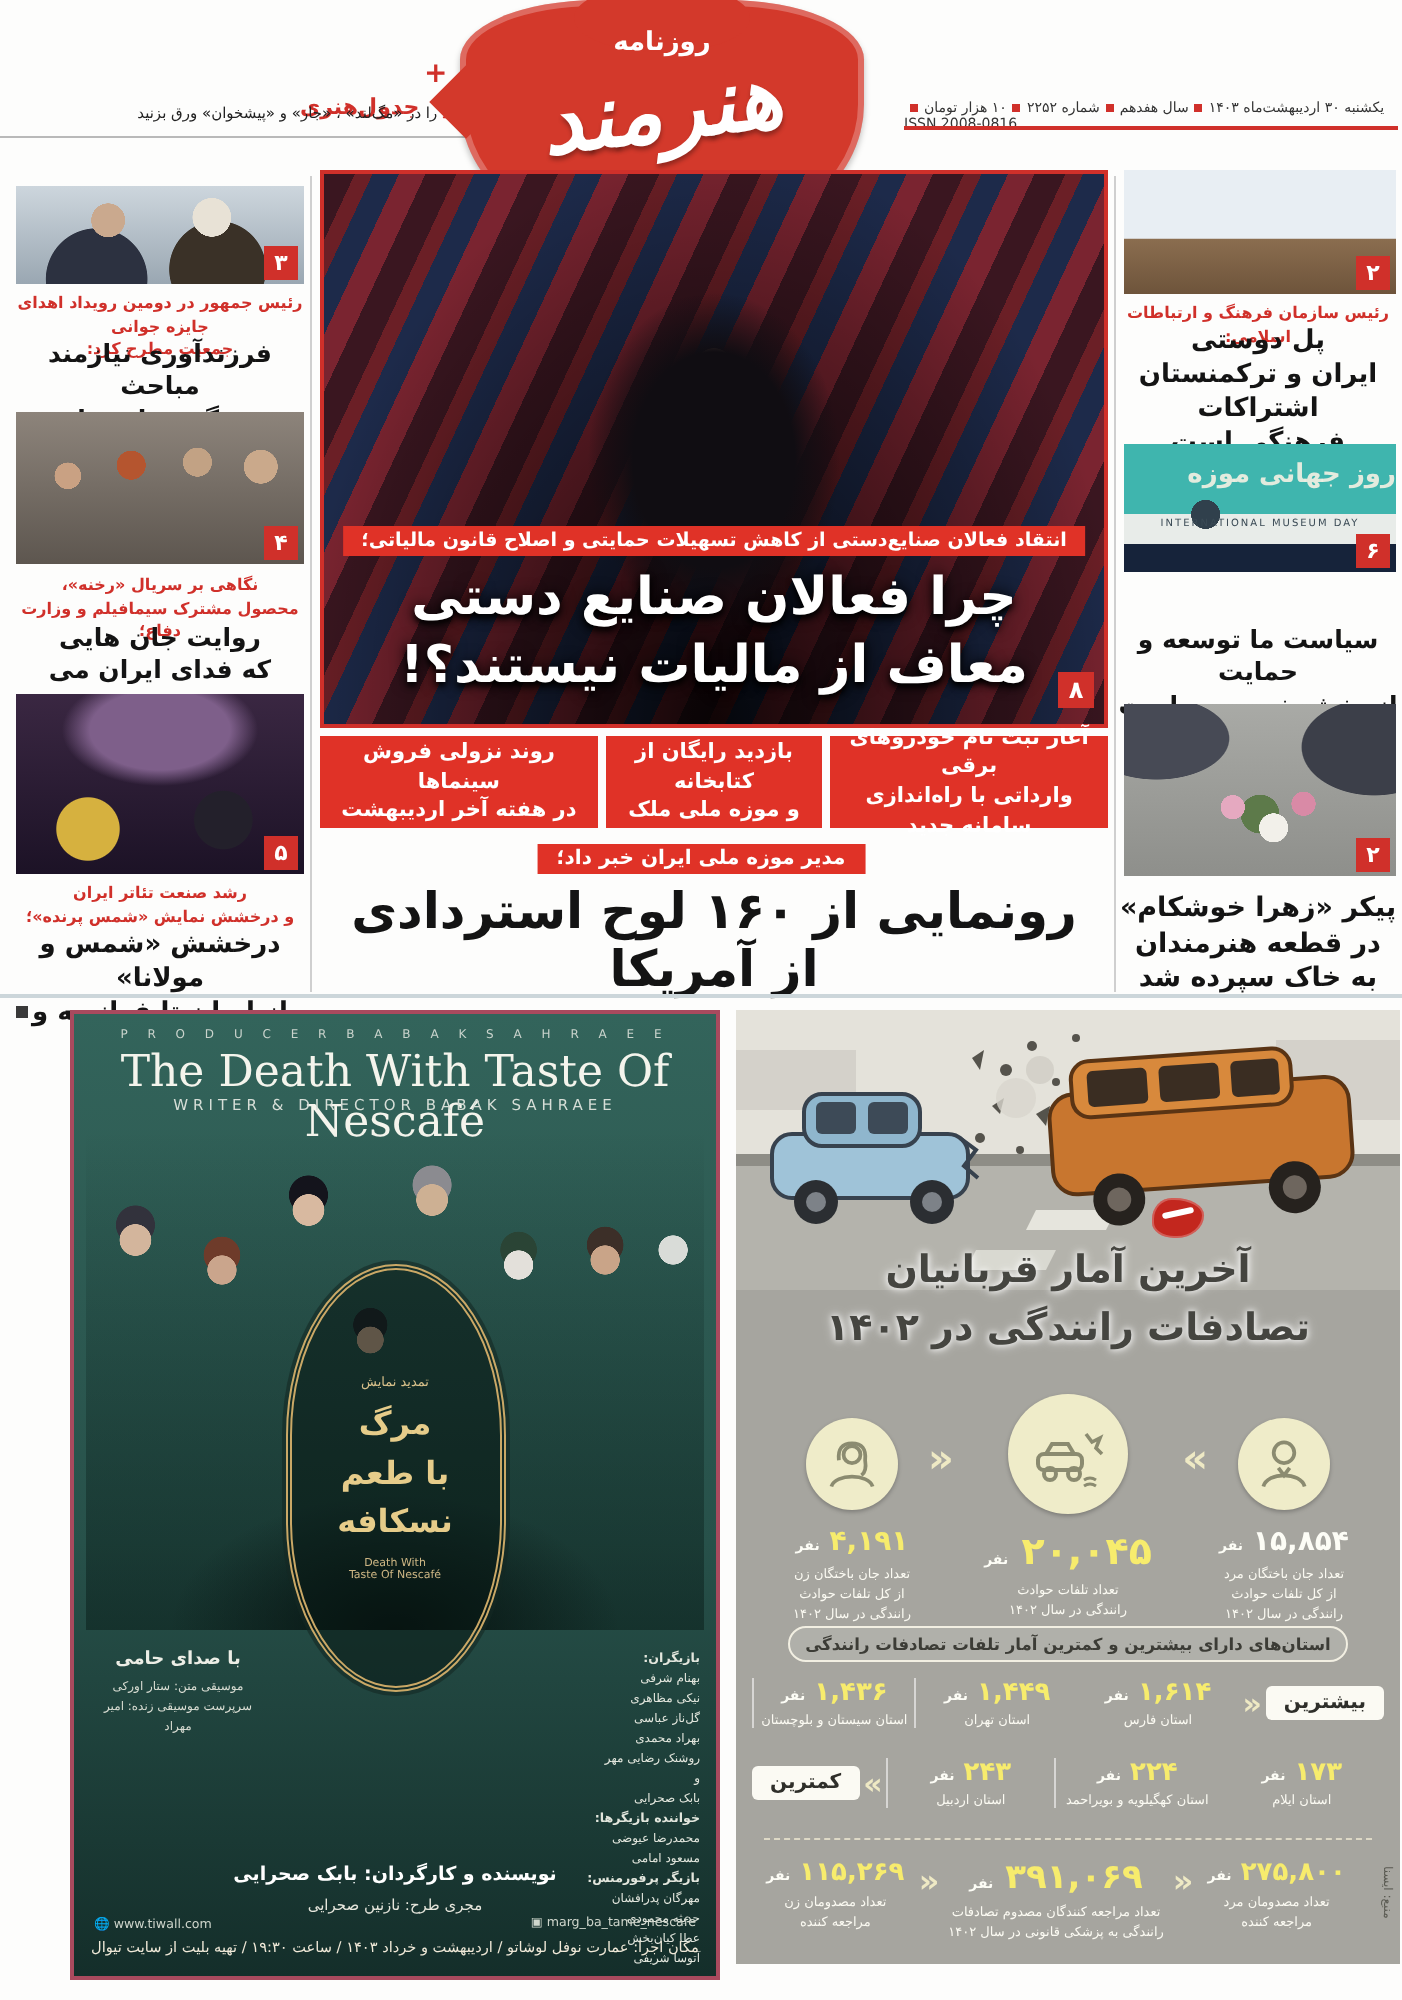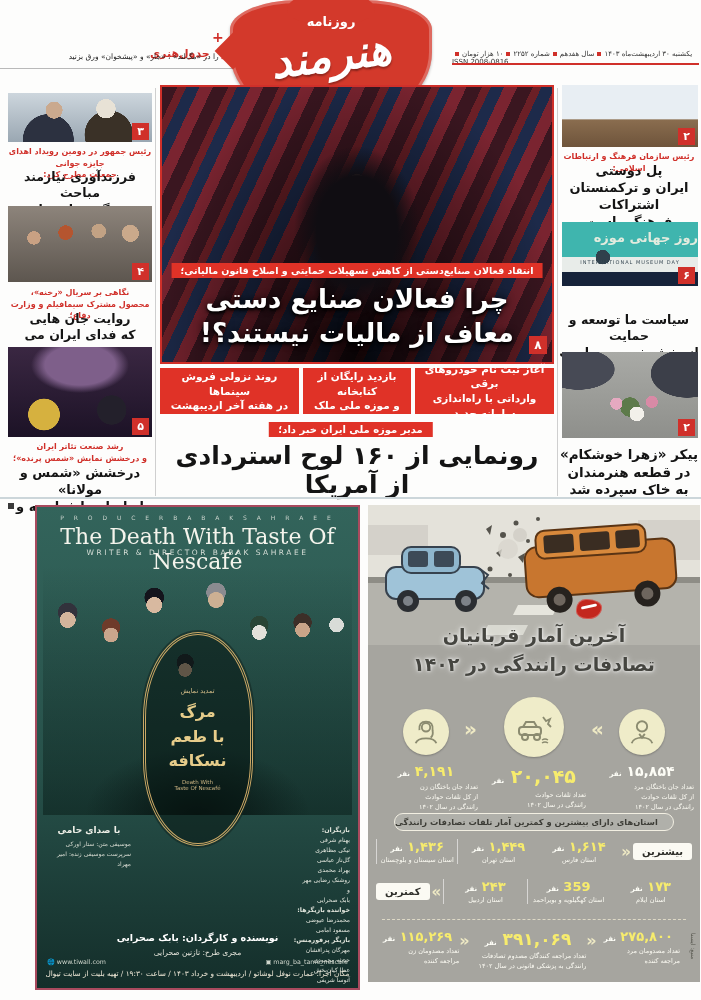--- a/index.html
+++ b/index.html
@@ -1,19 +1,19 @@
 <!DOCTYPE html>
 <html lang="fa"><head>
 <meta charset="utf-8">
 <style>
   html,body{margin:0;padding:0;background:#e9e9e7;}
   .page{position:relative;width:701px;height:1000px;background:#fdfdfc;overflow:hidden;
         font-family:"DejaVu Sans",sans-serif;direction:rtl;}
   .abs{position:absolute;}
-  .pre{white-space:pre-line;text-align:right;}
+  .pre{white-space:pre-line;}
   
   .promo-plus{left:212px;top:29px;color:#d0302a;font-weight:bold;font-size:14px;}
   .promo-label{left:150px;top:47px;width:100px;color:#d0302a;font-weight:bold;font-size:11px;text-align:left;}
   .promo-text{right:455px;left:4px;top:52px;font-size:7.5px;color:#222;text-align:right;}
   .promo-text .brand{color:#d0302a;font-weight:bold;}
   .rule{background:#b9b9b9;height:1px;}
   .dateline{left:452px;top:50px;width:247px;font-size:7px;color:#333;text-align:left;direction:rtl;}
   .dateline .sq{display:inline-block;width:4px;height:4px;background:#d0302a;margin:0 3px;vertical-align:middle;}
   .dateline-rule{left:452px;top:63px;width:247px;height:2px;background:#d0302a;}
   
@@ -136,21 +136,21 @@
   .stat .circ{margin:0 auto;border-radius:50%;background:#efecc9;display:flex;align-items:center;justify-content:center;
       box-shadow:0 1px 2px rgba(0,0,0,.25);}
   .stat .c-sm{width:46px;height:46px;margin-top:12px;}
   .stat .c-lg{width:60px;height:60px;}
   .stat .num{margin-top:8px;font-weight:bold;}
   .n-wh{color:#fdfdf6;font-size:14px;} .n-ye{color:#f7ec6d;font-size:14px;} .n-big{color:#f7ec6d;font-size:19px;}
   .unit{font-size:7px;font-weight:bold;color:#fdfdf6;}
   .stat .cap{margin-top:4px;font-size:6.5px;color:#fbfaf2;line-height:1.5;}
   .chev{position:absolute;top:212px;color:#eee9c4;font-size:20px;font-weight:bold;}
   .pill-header{position:absolute;top:308px;left:50%;transform:translateX(-50%);width:278px;border:1.5px solid #f2efe2;
-      border-radius:12px;font-size:8.3px;font-weight:bold;color:#3c3c36;text-align:left;padding:3px 0;background:rgba(255,255,255,.12);}
+      border-radius:12px;font-size:8.3px;font-weight:bold;color:#3c3c36;text-align:center;padding:3px 0;background:rgba(255,255,255,.12);}
   .prov-row{position:absolute;left:8px;right:8px;display:flex;align-items:flex-start;}
   .prov-label{background:#fbfaf3;color:#2f2f2a;font-size:10px;font-weight:bold;padding:3px 9px;border-radius:3px;margin-top:4px;}
   .prov-chev{color:#eee9c4;font-size:15px;font-weight:bold;margin:4px 2px 0;}
   .prov{flex:1;text-align:center;padding:0 2px;}
   .prov + .prov{border-left:1px solid rgba(255,255,255,.55);}
   .prov .num{font-size:13px;font-weight:bold;color:#f7ec6d;}
   .prov .cap{font-size:6.5px;color:#fbfaf2;margin-top:2px;}
   .dashes{position:absolute;left:14px;right:14px;top:414px;border-top:1.6px dashed #ded9c6;}
   .brow{position:absolute;top:424px;left:8px;right:20px;display:flex;align-items:flex-start;}
   .bcol{text-align:center;flex:1;}
@@ -412,21 +412,21 @@
         <div class="cap">استان سیستان و بلوچستان</div>
       </div>
     </div>
 
     <div class="prov-row" style="top:374px;">
       <div class="prov">
         <div class="num"><span>۱۷۳</span> <span class="unit">نفر</span></div>
         <div class="cap">استان ایلام</div>
       </div>
       <div class="prov">
-        <div class="num"><span>359</span> <span class="unit">نفر</span></div>
+        <div class="num"><span>۲۲۴</span> <span class="unit">نفر</span></div>
         <div class="cap">استان کهگیلویه و بویراحمد</div>
       </div>
       <div class="prov">
         <div class="num"><span>۲۴۳</span> <span class="unit">نفر</span></div>
         <div class="cap">استان اردبیل</div>
       </div>
       <div class="prov-chev">»</div>
       <div class="prov-label">کمترین</div>
     </div>
 

